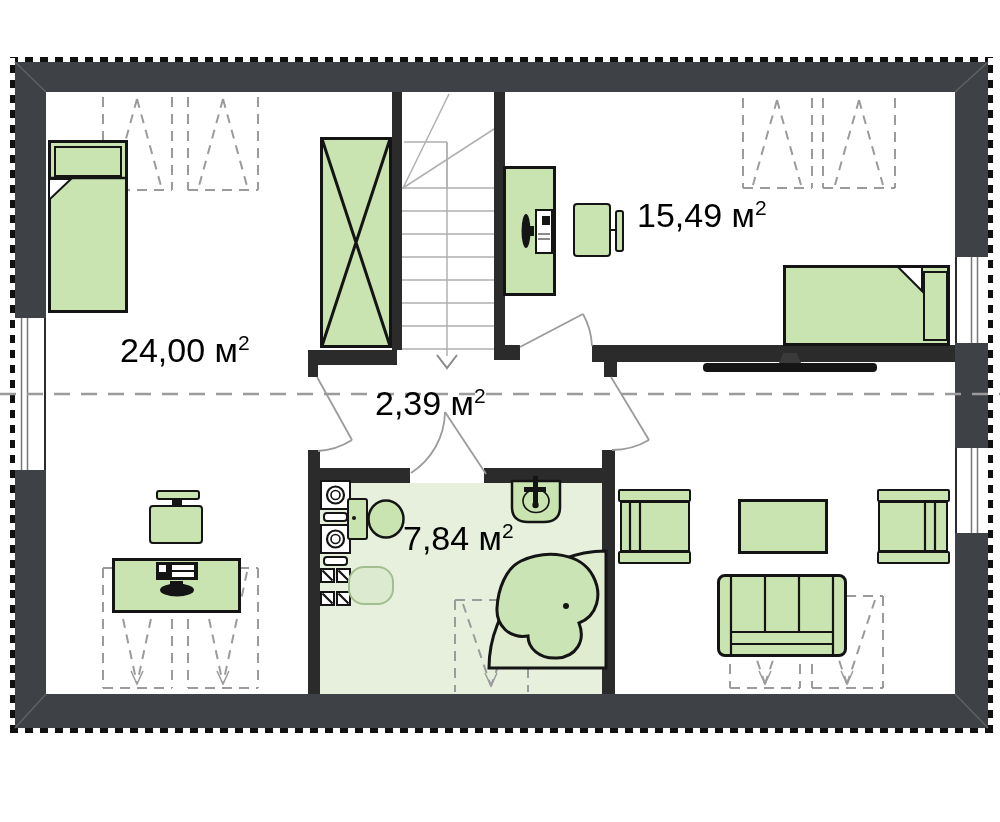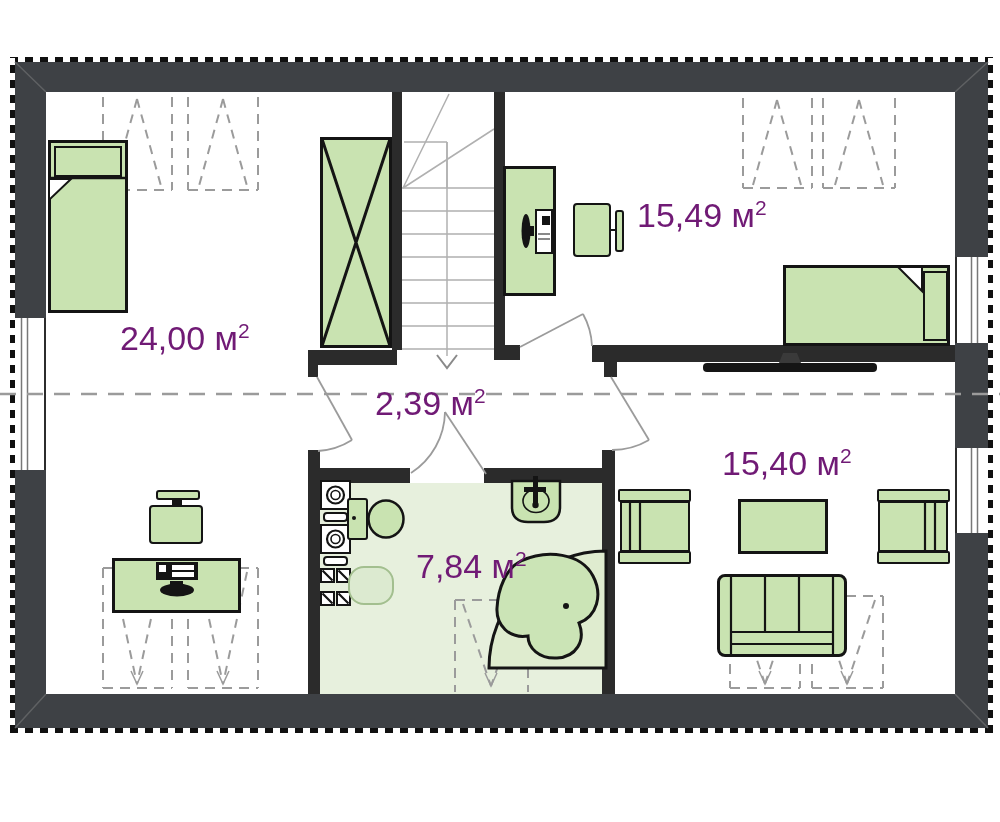--- a/index.html
+++ b/index.html
@@ -14,21 +14,21 @@
   .hatchV{position:absolute;width:5px;z-index:2;
           background:repeating-linear-gradient(0deg,#101010 0 8px,#ffffff 8px 15px);}
   
   .g{position:absolute;background:#c9e3b1;border:3px solid #141414;box-sizing:border-box;z-index:3;}
   .g2{position:absolute;background:#c9e3b1;border:2.5px solid #141414;box-sizing:border-box;z-index:3;}
   
   .wf{position:absolute;background:#ffffff;border:2.5px solid #141414;box-sizing:border-box;z-index:3;}
   .floor{position:absolute;z-index:0;}
   .svg-under{position:absolute;left:0;top:0;z-index:1;}
   .svg-over{position:absolute;left:0;top:0;z-index:4;}
-  .room-label{position:absolute;z-index:5;color:#701a75;font-size:34px;line-height:1;
+  .room-label{position:absolute;z-index:5;color:#000000;font-size:34px;line-height:1;
               white-space:nowrap;letter-spacing:0px;}
   .room-label sup{font-size:21px;}
   .tv{position:absolute;background:#151515;border-radius:4px;z-index:3;}
 </style>
 </head>
 <body>
 
 <div class="plan">
 
   <div class="floor" style="left:320px;top:483px;width:282px;height:211px;background:#e7f0dd;"></div>
@@ -232,29 +232,26 @@
     </g>
 
     <g stroke="#141414" stroke-width="2.2" fill="none">
       <path d="M731,576 V655 M833,576 V655 M765,577 V632 M799,577 V632 M731,632 H833 M731,644 H833"></path>
     </g>
     <g stroke="#141414" stroke-width="2.2" fill="none">
       <path d="M630,503 V551 M640,503 V551 M925,503 V551 M935,503 V551"></path>
     </g>
   </svg>
 
-  <div class="room-label" style="left:120px;top:320px;">
+  <div class="room-label" style="left:120px;top:332px;">
     <span>24,00 м</span><sup>2</sup>
   </div>
   <div class="room-label" style="left:637px;top:197px;">
     <span>15,49 м</span><sup>2</sup>
   </div>
   <div class="room-label" style="left:375px;top:385px;">
     <span>2,39 м</span><sup>2</sup>
   </div>
-  <div class="room-label" style="left:416px;top:520px;margin-top:28px;">
+  <div class="room-label" style="left:403px;top:520px;">
     <span>7,84 м</span><sup>2</sup>
   </div>
-  <div class="room-label" style="left:722px;top:445px;">
-    <span>15,40 м</span><sup>2</sup>
-  </div>
 
 </div>
 
 </body></html>

